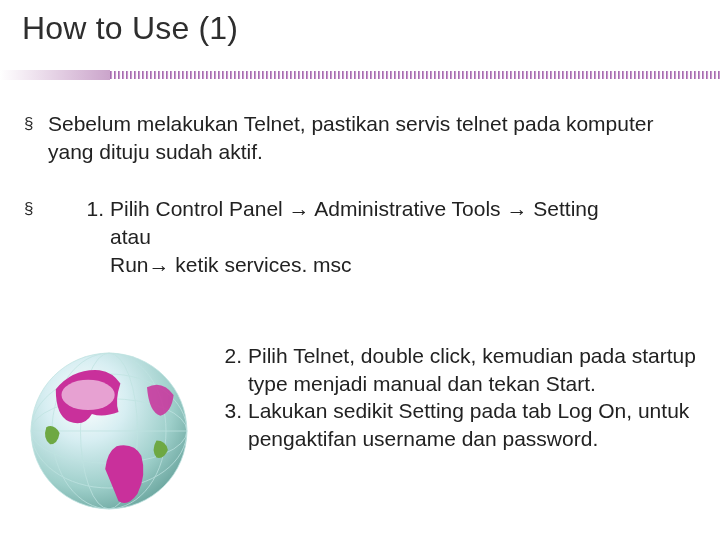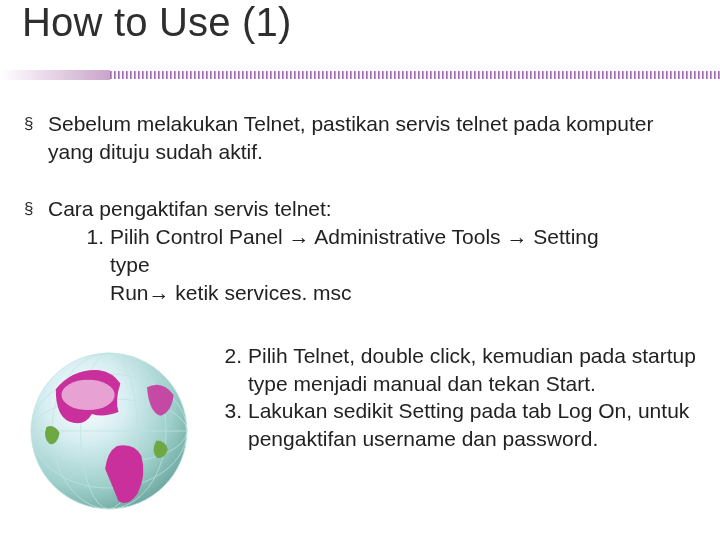--- a/index.html
+++ b/index.html
@@ -1,17 +1,17 @@
 <!DOCTYPE html>
 <html><head>
 <meta charset="utf-8">
 <style>
   html,body{margin:0;padding:0;width:720px;height:540px;background:#fff;font-family:Arial,Helvetica,sans-serif;overflow:hidden}
   .slide{position:relative;width:720px;height:540px}
-  .title{position:absolute;left:22px;top:0;font-size:40px;color:#2e2e2e;letter-spacing:.2px}
+  .title{position:absolute;left:22px;top:10px;font-size:32px;color:#2e2e2e;letter-spacing:.2px}
   .divider{position:absolute;left:0;top:70px;width:720px;height:10px}
   .divider .fade{position:absolute;left:0;top:0;width:110px;height:10px;
     background:linear-gradient(to right,rgba(160,90,160,0) 0%,rgba(160,90,160,.55) 100%)}
   .divider svg{position:absolute;left:110px;top:0}
   .content{position:absolute;left:24px;top:110px;right:24px;color:#222;font-size:21px;line-height:1.32}
   .bullet{display:flex;margin-bottom:30px}
   .bullet .mark{flex:0 0 24px;color:#2b2b2b;font-size:17px;line-height:28px}
   .bullet .txt{flex:1}
   .nested{margin-left:24px}
   .num-row{display:flex}
@@ -198,27 +198,26 @@
 
   <div class="content">
     <div class="bullet">
       <div class="mark">§</div>
       <div class="txt">Sebelum melakukan Telnet, pastikan servis telnet pada komputer yang dituju sudah aktif.</div>
     </div>
 
     <div class="bullet" style="margin-bottom:0">
       <div class="mark">§</div>
       <div class="txt">
-        <div>Cara pengaktifan servis telnet:</div>
         <div class="nested">
           <div class="num-row">
             <div class="num">1.</div>
             <div class="ntxt">
               <span>Pilih Control Panel </span><span>→</span><span> Administrative Tools </span><span>→</span><span> Setting</span><br>
-              <span>type</span><br>
+              <span>atau</span><br>
               <span>Run</span><span>→</span><span> ketik services. msc</span>
             </div>
           </div>
         </div>
       </div>
     </div>
   </div>
 
   <div class="block2">
     <div class="num-row">

